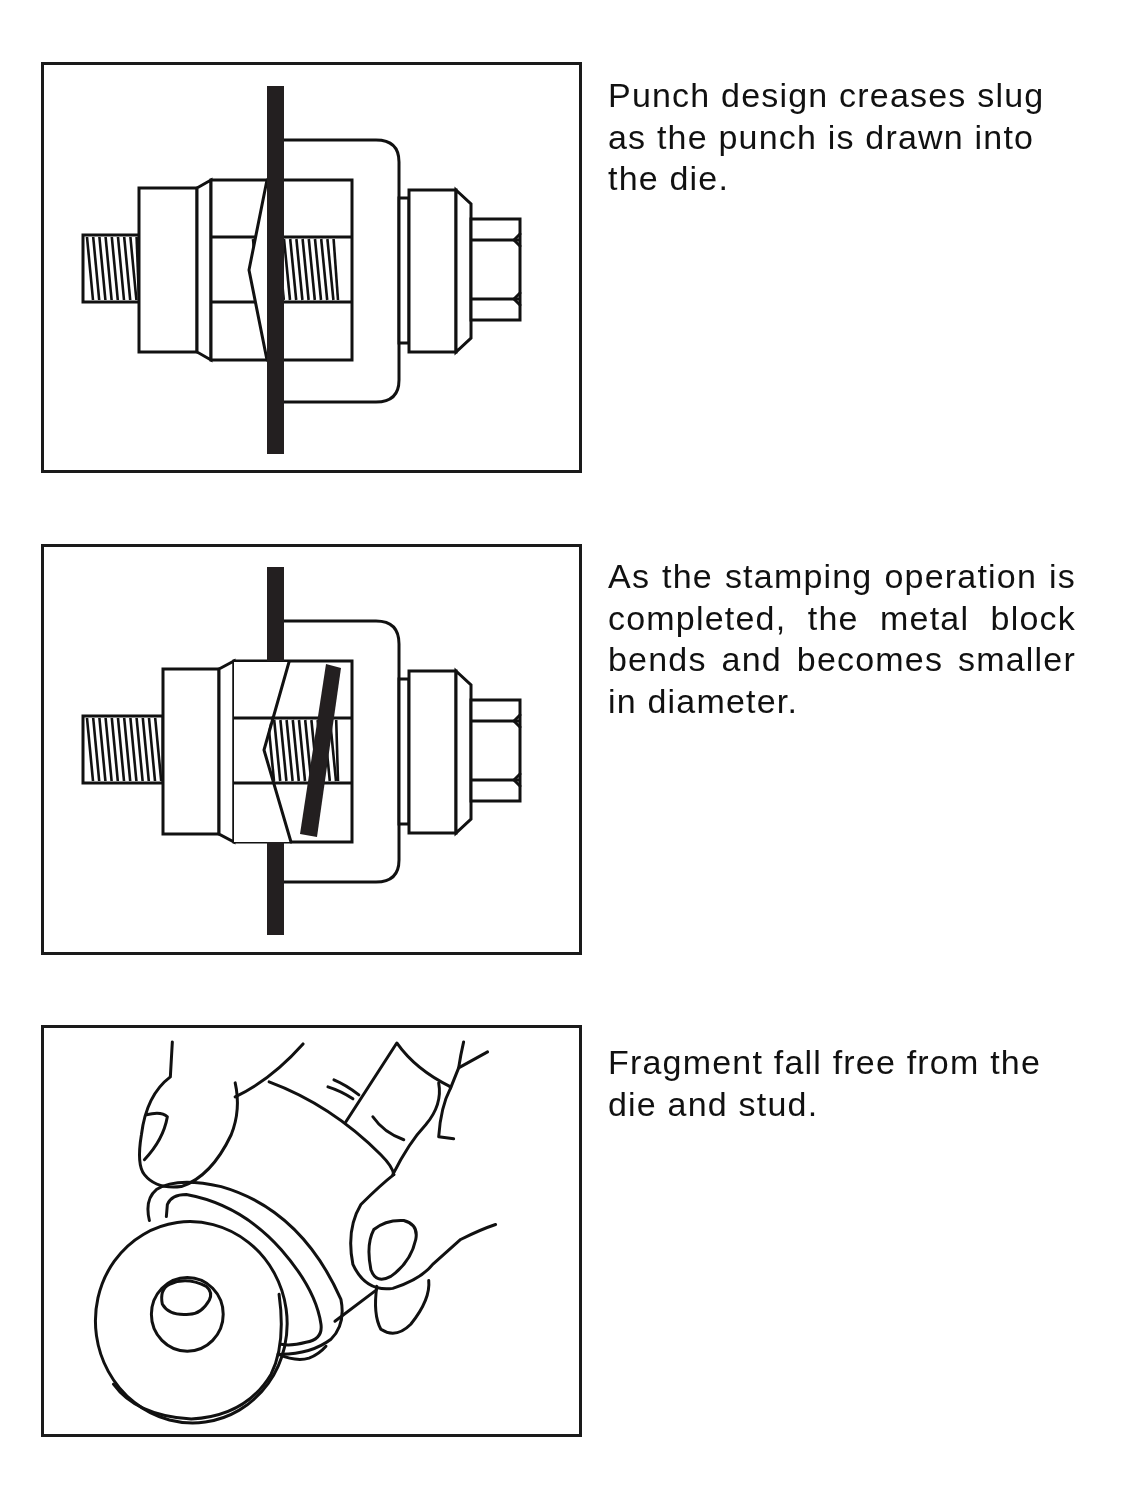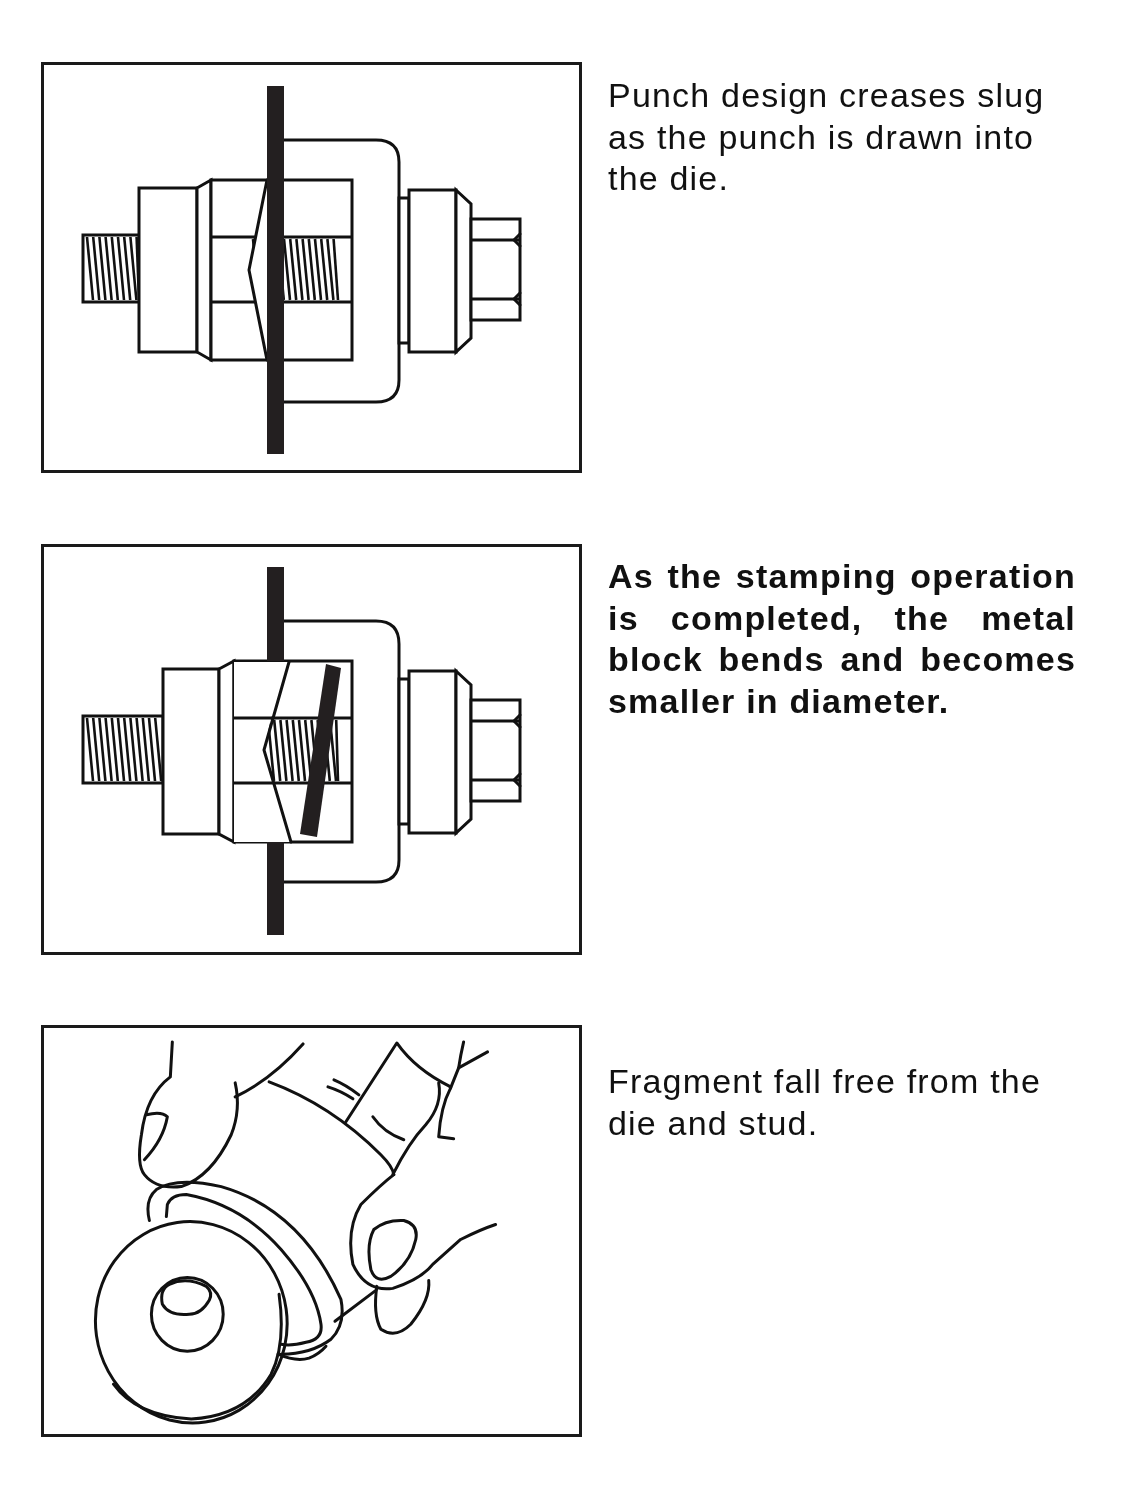--- a/index.html
+++ b/index.html
@@ -4,22 +4,22 @@
 <style>
   html, body { margin: 0; padding: 0; background: #ffffff; }
   body { width: 1125px; height: 1500px; position: relative; overflow: hidden; font-family: "Liberation Sans", "DejaVu Sans", sans-serif; color: #111111; }
   .panel { position: absolute; left: 41px; width: 541px; height: 411px; box-sizing: border-box; border: 3px solid #1a1a1a; background: #ffffff; }
   .panel svg { position: absolute; left: -3px; top: -3px; width: 541px; height: 411px; }
   #panel-1 { top: 62px; }
   #panel-2 { top: 544px; }
   #panel-3 { top: 1025px; height: 412px; }
   .caption { position: absolute; left: 608px; width: 470px; font-size: 34px; line-height: 41.5px; letter-spacing: 1.2px; color: #111111; margin: 0; }
   #caption-1 { top: 75px; }
-  #caption-2 { top: 556px; text-align: justify; text-align-last: left; width: 468px; font-weight: bold; }
-  #caption-3 { top: 1042px; margin-top: 19px; }
+  #caption-2 { top: 556px; text-align: justify; text-align-last: left; width: 468px; }
+  #caption-3 { top: 1042px; }
   .ln { fill: #ffffff; stroke: #111111; stroke-width: 3; stroke-linejoin: miter; }
   .nf { fill: none; stroke: #111111; stroke-width: 3; stroke-linecap: round; stroke-linejoin: round; }
   .solid { fill: #231f20; stroke: none; }
   .thr { stroke: #111111; stroke-width: 2.6; }
 </style>
 </head>
 <body>
 
 <div class="panel" id="panel-1">
   <svg viewBox="0 0 541 411">

